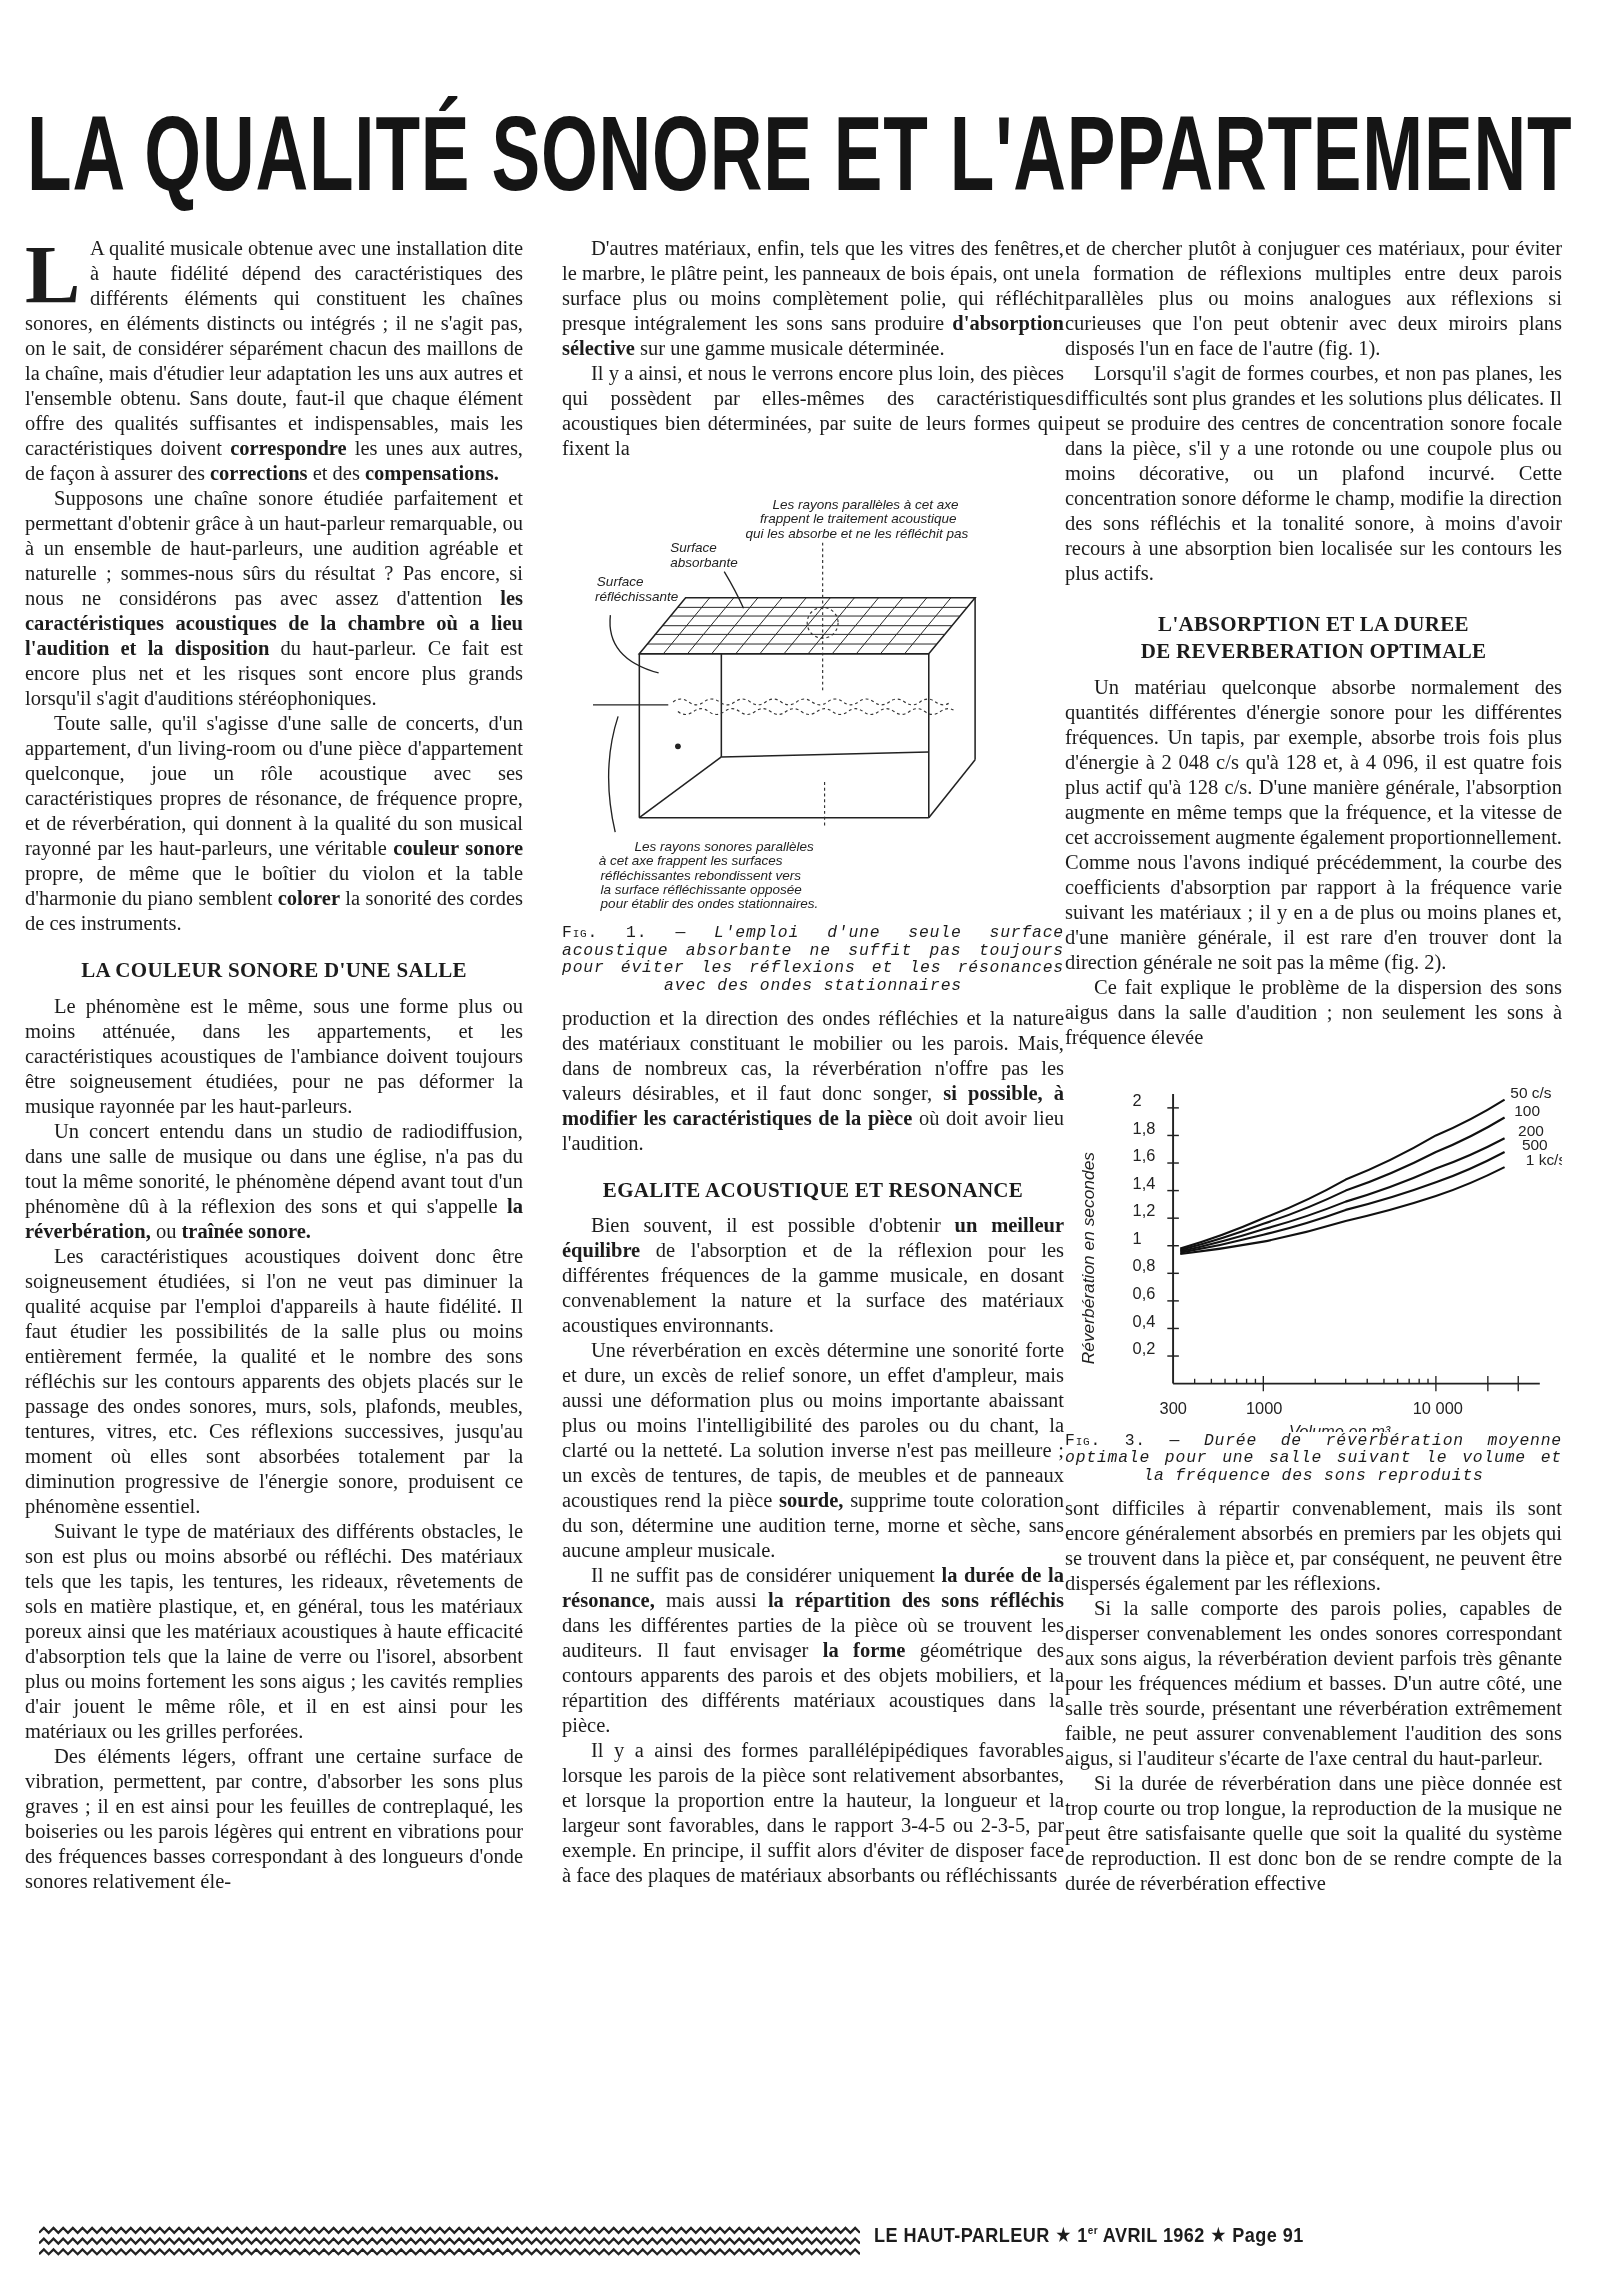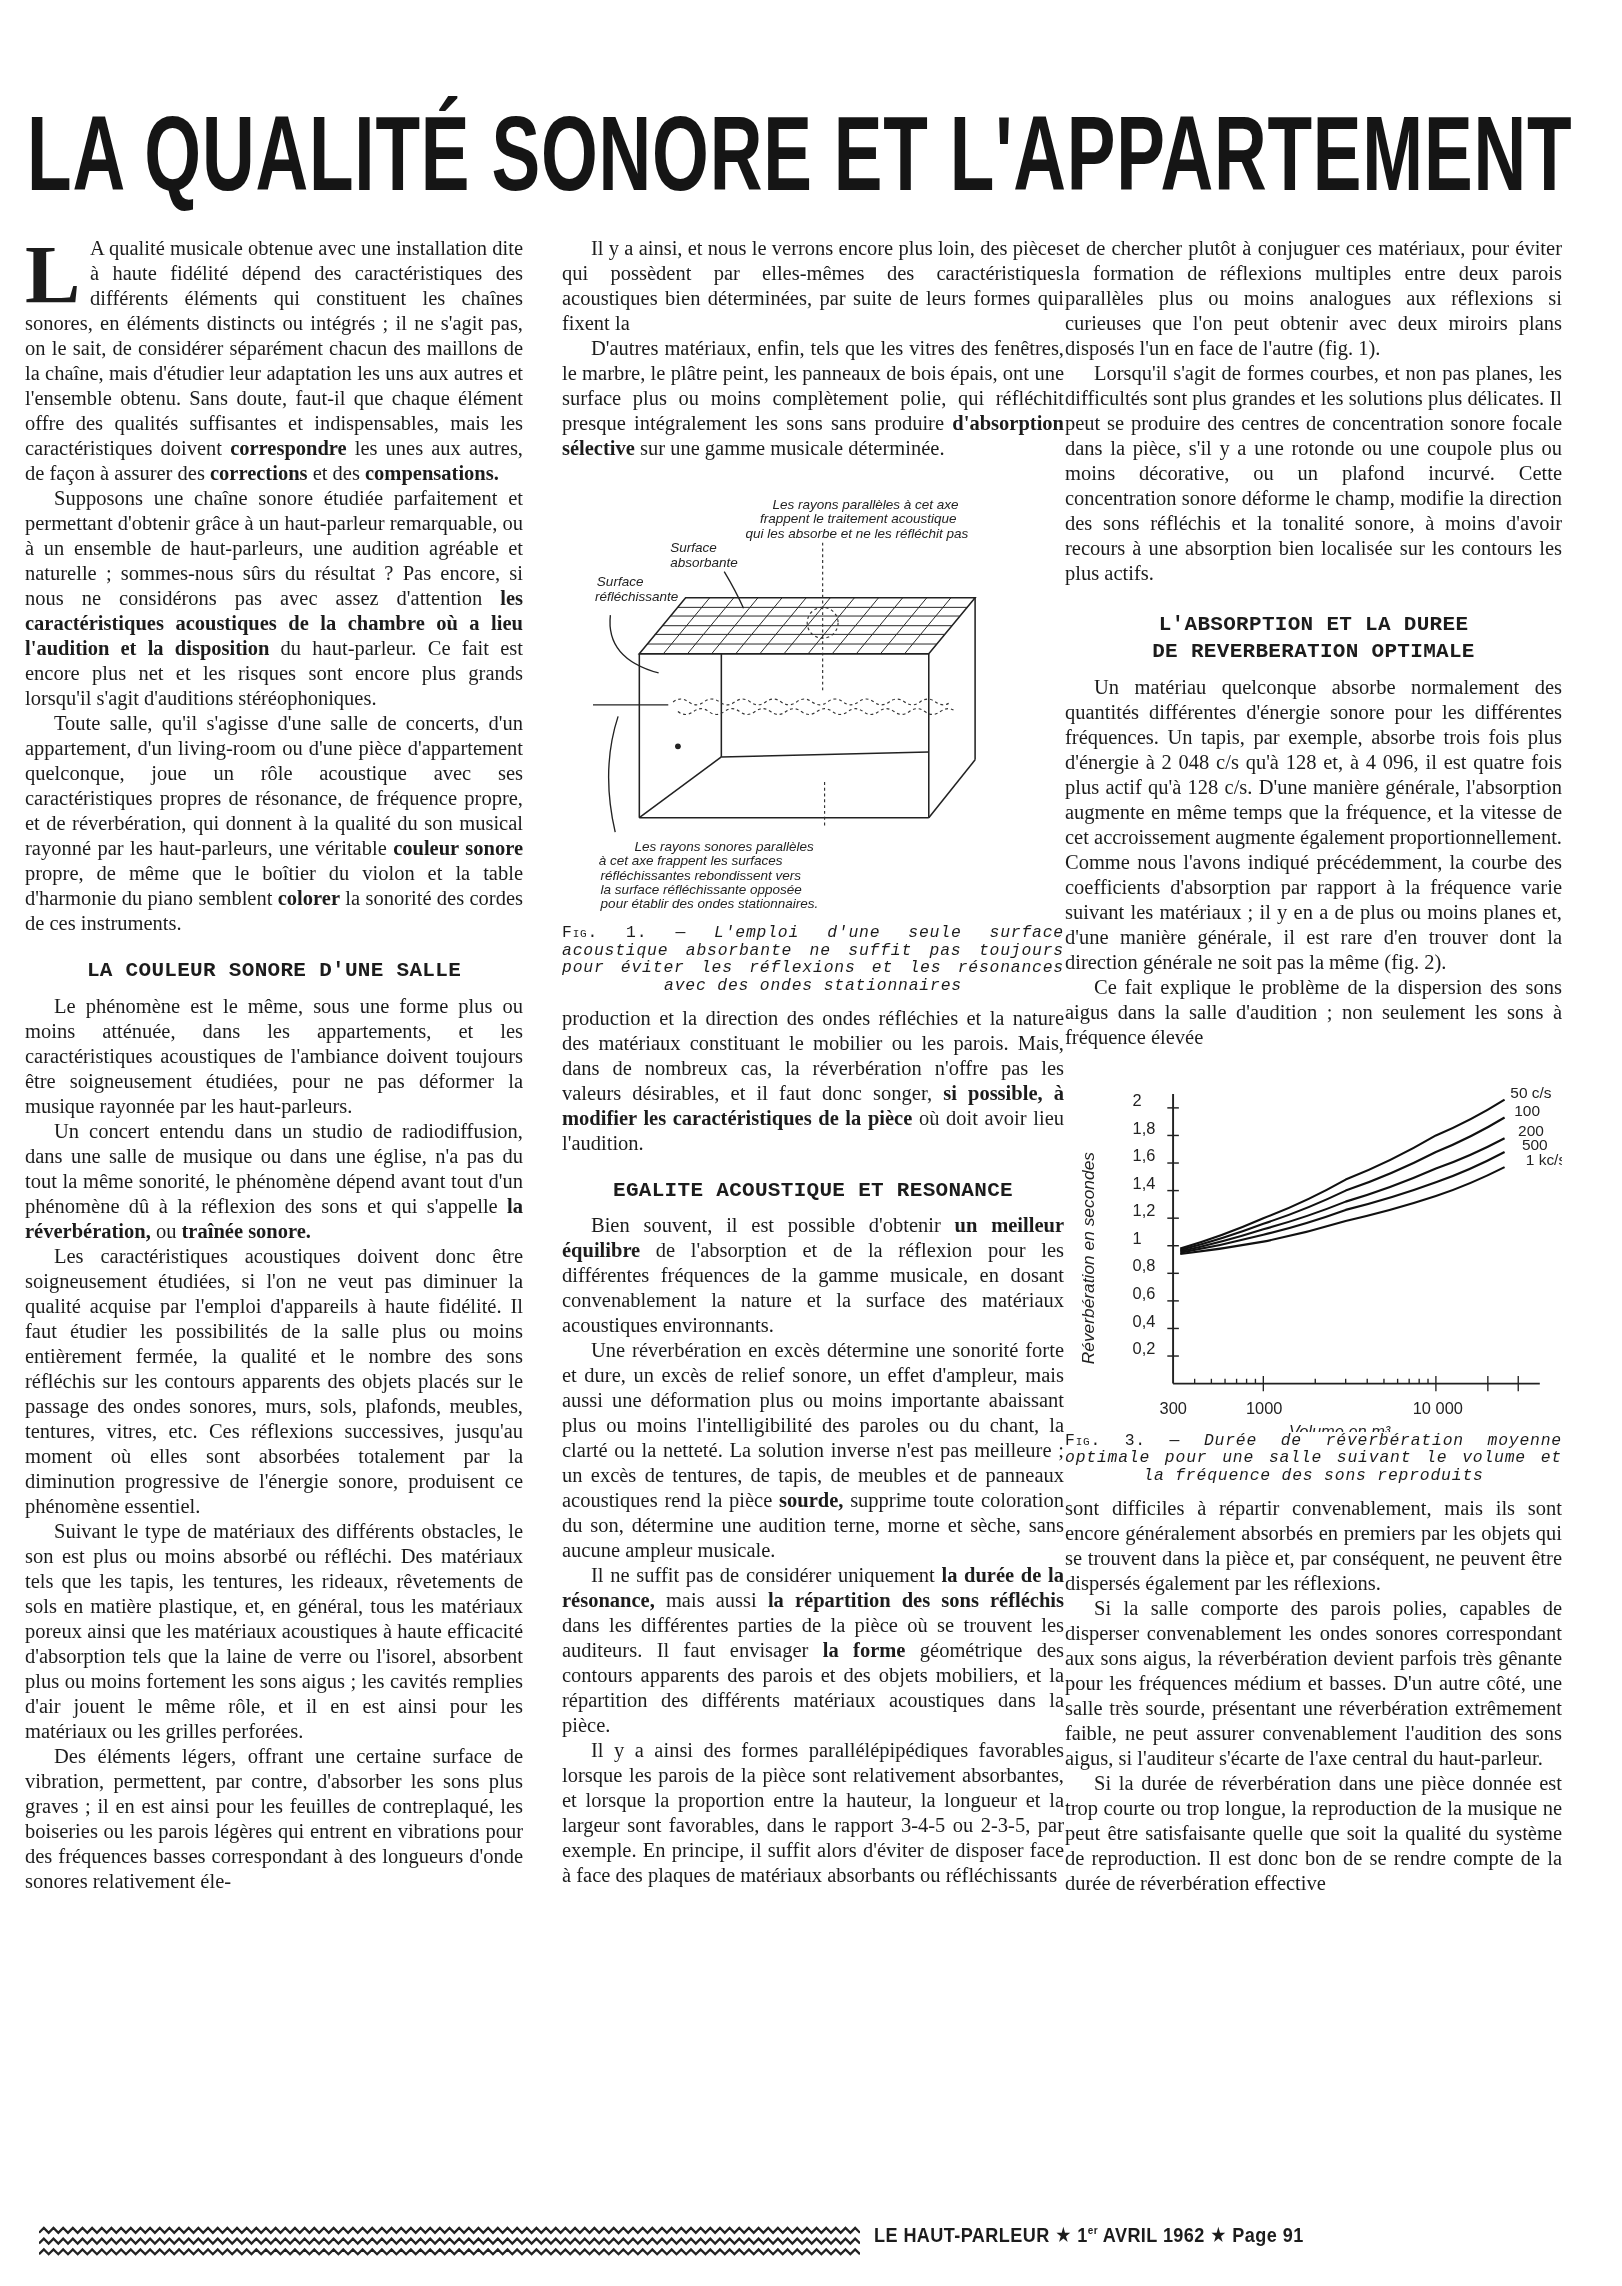--- a/index.html
+++ b/index.html
@@ -10,21 +10,21 @@
            line-height:97px; letter-spacing:1px; transform:scaleX(0.82) scaleY(1.18); transform-origin:left top;
            white-space:nowrap; color:#151515; }
   .col { position:absolute; top:236px; font-size:20.5px; line-height:25px; text-align:justify; hyphens:none; }
   .col p { margin:0; text-indent:29px; }
   .col p.noind { text-indent:0; }
   .col b { font-weight:bold; }
   #col1 { left:25px; width:498px; }
   #col2 { left:562px; width:502px; }
   #col3 { left:1065px; width:497px; }
   .dropcap { float:left; font-size:83px; line-height:64px; margin:5.8px 9.7px 0 0; font-weight:bold; }
-  h2.sec { font-size:21px; font-weight:bold; text-align:center; margin:21px 0 9.7px 0; letter-spacing:0.3px; line-height:27px;font-family:Liberation Mono, monospace; }
+  h2.sec { font-size:21px; font-weight:bold; text-align:center; margin:21px 0 9.7px 0; letter-spacing:0.3px; line-height:27px; }
   .fig { margin:19.3px 0 11.6px 0; }
   .fig svg { display:block; }
   .cap { font-style:italic; font-size:16.4px; line-height:17.4px; text-align:justify; letter-spacing:0.8px; text-align-last:center;font-family:Liberation Mono, monospace; }
   .cap .fl { font-style:normal; font-variant:small-caps; }
   .footer { position:absolute; left:39px; top:2208px; width:1554px; height:39px;margin-top:15px; }
   .wave { position:absolute; left:0; top:1.9px; width:821px; height:37px; }
   .foottext { position:absolute; left:835px; top:0; font-family:"Liberation Sans","DejaVu Sans",sans-serif; font-weight:bold;
               font-size:21px; transform:scaleX(0.86); transform-origin:left top; white-space:nowrap; letter-spacing:0.5px; }
   .foottext sup { font-size:11.6px; }
 </style>
@@ -39,22 +39,22 @@
   <p><span>Toute salle, qu'il s'agisse d'une salle de concerts, d'un appartement, d'un living-room ou d'une pièce d'appartement quelconque, joue un rôle acoustique avec ses caractéristiques propres de résonance, de fréquence propre, et de réverbération, qui donnent à la qualité du son musical rayonné par les haut-parleurs, une véritable </span><b>couleur sonore</b><span> propre, de même que le boîtier du violon et la table d'harmonie du piano semblent </span><b>colorer</b><span> la sonorité des cordes de ces instruments.</span></p>
   <h2 class="sec">LA COULEUR SONORE D'UNE SALLE</h2>
   <p>Le phénomène est le même, sous une forme plus ou moins atténuée, dans les appartements, et les caractéristiques acoustiques de l'ambiance doivent toujours être soigneusement étudiées, pour ne pas déformer la musique rayonnée par les haut-parleurs.</p>
   <p><span>Un concert entendu dans un studio de radiodiffusion, dans une salle de musique ou dans une église, n'a pas du tout la même sonorité, le phénomène dépend avant tout d'un phénomène dû à la réflexion des sons et qui s'appelle </span><b>la réverbération,</b><span> ou </span><b>traînée sonore.</b></p>
   <p>Les caractéristiques acoustiques doivent donc être soigneusement étudiées, si l'on ne veut pas diminuer la qualité acquise par l'emploi d'appareils à haute fidélité. Il faut étudier les possibilités de la salle plus ou moins entièrement fermée, la qualité et le nombre des sons réfléchis sur les contours apparents des objets placés sur le passage des ondes sonores, murs, sols, plafonds, meubles, tentures, vitres, etc. Ces réflexions successives, jusqu'au moment où elles sont absorbées totalement par la diminution progressive de l'énergie sonore, produisent ce phénomène essentiel.</p>
   <p>Suivant le type de matériaux des différents obstacles, le son est plus ou moins absorbé ou réfléchi. Des matériaux tels que les tapis, les tentures, les rideaux, rêvetements de sols en matière plastique, et, en général, tous les matériaux poreux ainsi que les matériaux acoustiques à haute efficacité d'absorption tels que la laine de verre ou l'isorel, absorbent plus ou moins fortement les sons aigus ; les cavités remplies d'air jouent le même rôle, et il en est ainsi pour les matériaux ou les grilles perforées.</p>
   <p>Des éléments légers, offrant une certaine surface de vibration, permettent, par contre, d'absorber les sons plus graves ; il en est ainsi pour les feuilles de contreplaqué, les boiseries ou les parois légères qui entrent en vibrations pour des fréquences basses correspondant à des longueurs d'onde sonores relativement éle-</p>
 </div>
 
 <div class="col" id="col2">
+  <p><span>D'autres matériaux, enfin, tels que les vitres des fenêtres, le marbre, le plâtre peint, les panneaux de bois épais, ont une surface plus ou moins complètement polie, qui réfléchit presque intégralement les sons sans produire </span><b>d'absorption sélective</b><span> sur une gamme musicale déterminée.</span></p>
   <p>Il y a ainsi, et nous le verrons encore plus loin, des pièces qui possèdent par elles-mêmes des caractéristiques acoustiques bien déterminées, par suite de leurs formes qui fixent la</p>
-  <p><span>D'autres matériaux, enfin, tels que les vitres des fenêtres, le marbre, le plâtre peint, les panneaux de bois épais, ont une surface plus ou moins complètement polie, qui réfléchit presque intégralement les sons sans produire </span><b>d'absorption sélective</b><span> sur une gamme musicale déterminée.</span></p>
 
   <div class="fig">
     <svg width="502" height="357" viewBox="0 0 520 370" font-family="Liberation Sans, sans-serif" font-style="italic" font-size="14" fill="#222">
 
       <text x="218" y="30">Les rayons parallèles à cet axe</text>
       <text x="205" y="45">frappent le traitement acoustique</text>
       <text x="190" y="60">qui les absorbe et ne les réfléchit pas</text>
       <text x="112" y="75">Surface</text>
       <text x="112" y="90">absorbante</text>
       <text x="36" y="110">Surface</text>

